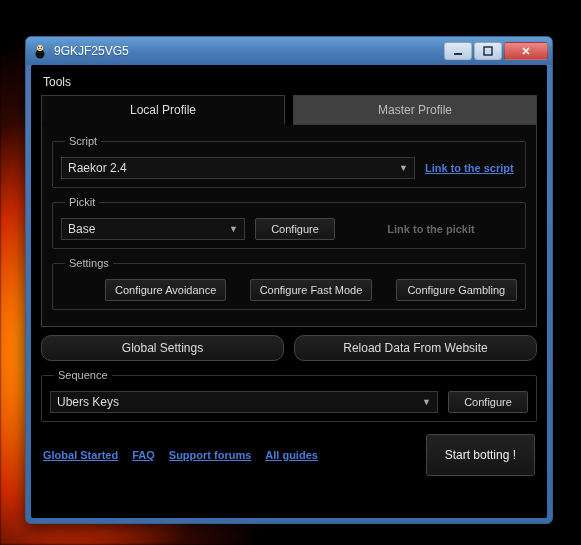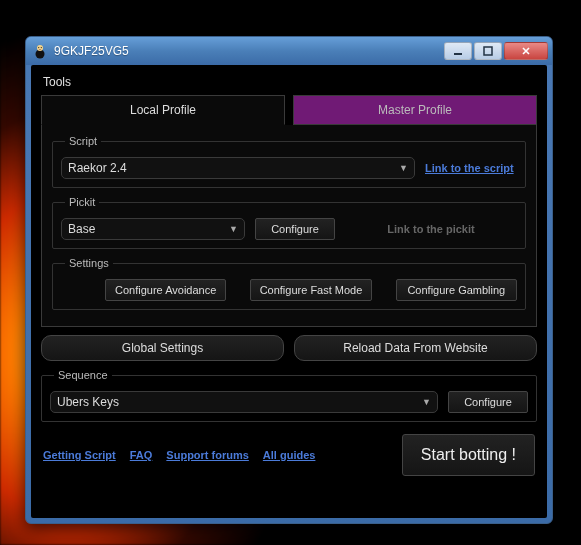--- a/index.html
+++ b/index.html
@@ -59,36 +59,36 @@
     }
     .menubar { color: #e0e0e0; font-size: 12px; padding: 2px 0 6px 2px; }
     .tab-row { display: flex; gap: 8px; }
     .tab {
       flex: 1; text-align: center; padding: 7px 0;
       border: 1px solid #3a3a3a; color: #ddd;
       background: #1a1a1a;
       font-size: 12px;
     }
     .tab.active { background: #0a0a0a; border-bottom-color: #0a0a0a; }
-    .tab.inactive { background: #701a75; color: #bbb; }
+    .tab.inactive { background: #404040; color: #bbb; }
     .tab-body {
       border: 1px solid #3a3a3a; border-top: none;
       padding: 10px 10px 8px 10px;
       background: #0a0a0a;
     }
     fieldset {
       border: 1px solid #333; border-radius: 2px;
       padding: 10px 8px 8px 8px; margin-bottom: 8px;
       position: relative;
     }
     legend { color: #bbb; font-size: 11px; padding: 0 4px; margin-left: 4px;}
     .row { display: flex; align-items: center; gap: 10px; }
     .select {
       background: #111; border: 1px solid #3a3a3a; color: #ddd;
-      height: 22px; border-radius: 5px;
+      height: 22px; border-radius: 0;
       display: flex; align-items: center; justify-content: space-between;
       padding: 0 6px; font-size: 12px;
     }
     .select .caret { font-size: 9px; color: #aaa; }
     .btn {
       background: linear-gradient(180deg,#222,#151515);
       border: 1px solid #444; color: #ddd;
       height: 22px; border-radius: 2px;
       display: inline-flex; align-items: center; justify-content: center;
       font-size: 11px; padding: 0 10px;
@@ -104,21 +104,21 @@
     }
     .footer-row {
       display:flex; align-items:center; gap:14px;
       margin-top: 12px; padding: 0 2px;
     }
     .footer-row .link { font-size:11px; }
     .footer-row .spacer{flex:1;}
     .start-btn {
       background: linear-gradient(180deg,#222,#151515);
       border:1px solid #444;color:#eee;border-radius:3px;
-      height:42px; padding:16px 18px; font-size:16px;
+      height:42px; padding:16px 18px; font-size:12px;
       display:flex;align-items:center;justify-content:center;
     }
     .settings-btns{display:flex;gap:24px;padding-left:44px;}
     .settings-btns .btn{flex:1;padding:0 6px;}
   </style>
 </head>
 <body>
 
 <div class="fire-bg"></div>
 
@@ -209,21 +209,21 @@
       <div class="row">
         <div class="select" style="flex:1">
           <span>Ubers Keys</span>
           <span class="caret">▼</span>
         </div>
         <div class="btn" style="width:80px">Configure</div>
       </div>
     </fieldset>
 
     <div class="footer-row">
-      <span class="link">Getting Script</span>
+      <span class="link">Global Started</span>
       <span class="link">FAQ</span>
       <span class="link">Support forums</span>
       <span class="link">All guides</span>
       <span class="spacer"></span>
       <div class="start-btn">Start botting !</div>
     </div>
 
   </div>
 </div>
 

